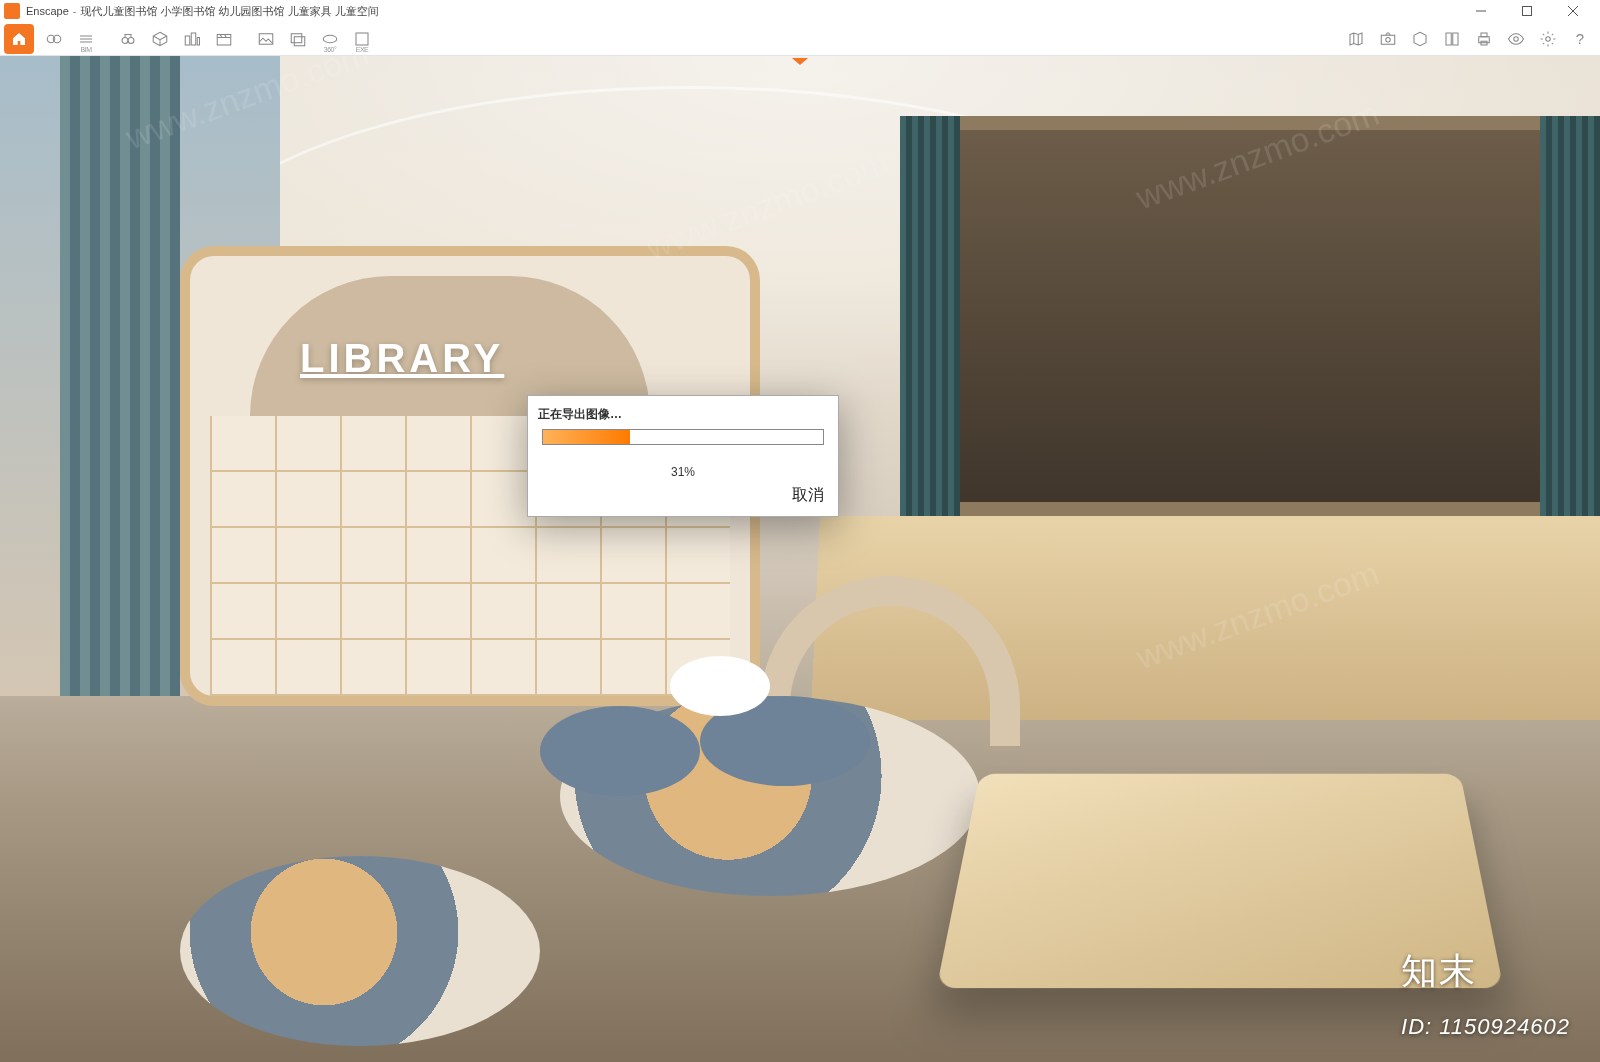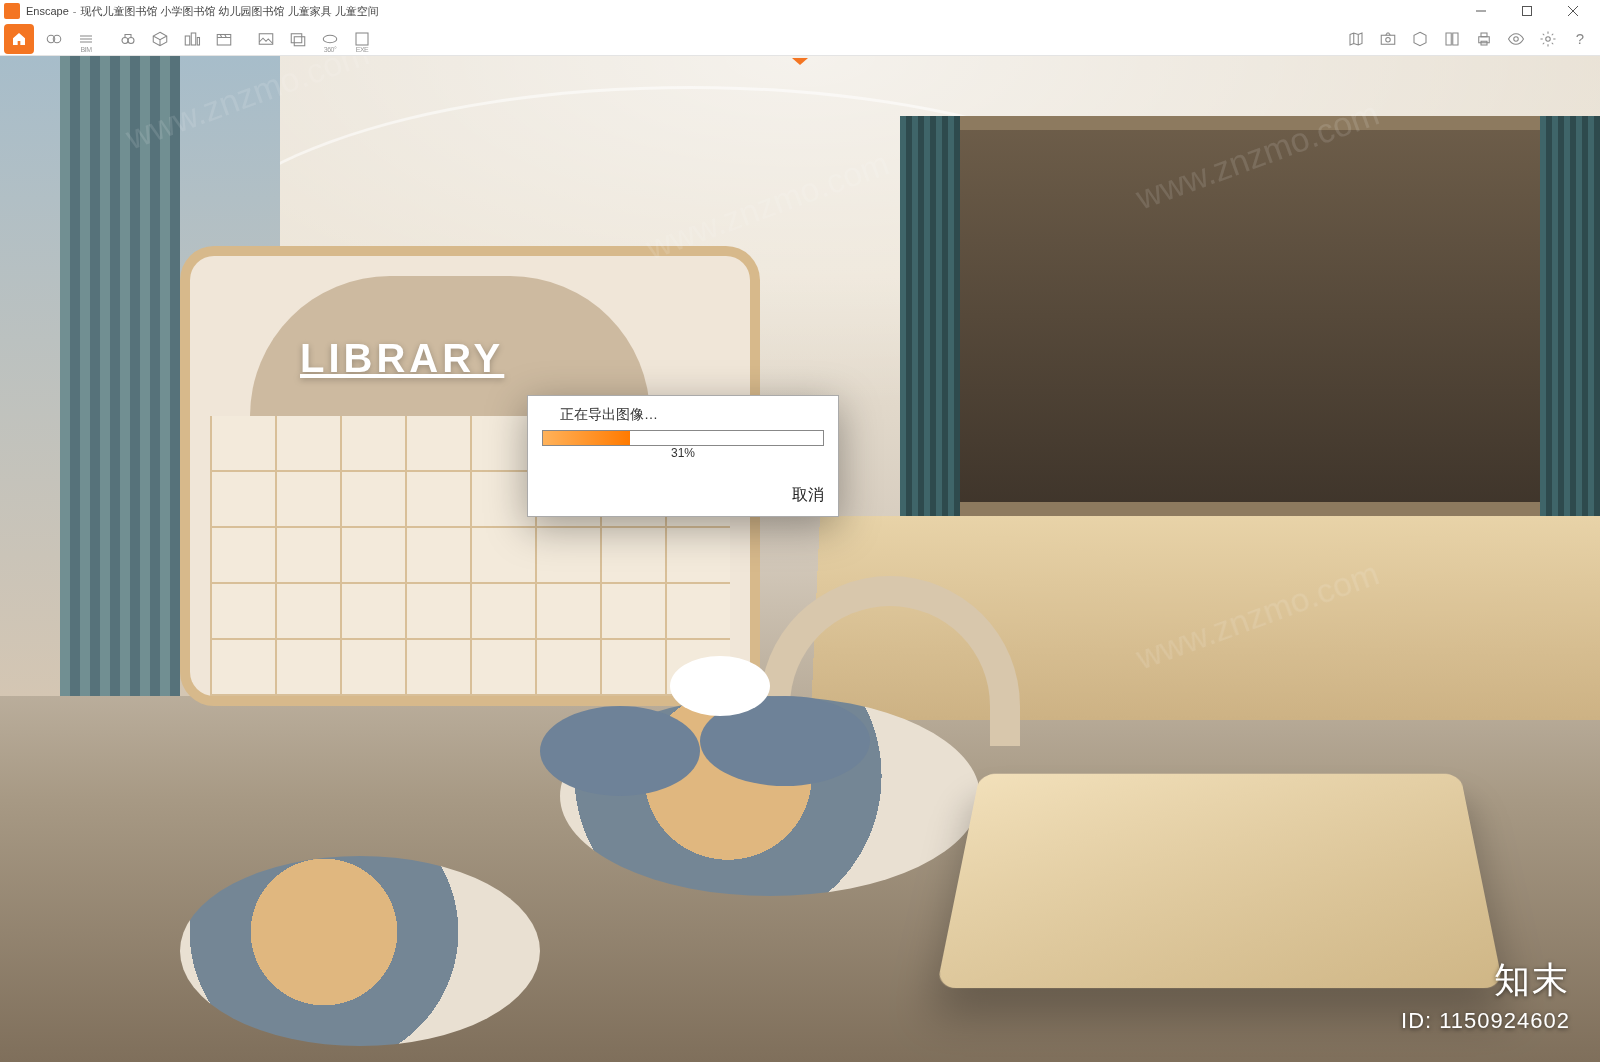--- a/index.html
+++ b/index.html
@@ -69,31 +69,31 @@
     background:linear-gradient(160deg,#f2e0ba,#cfb686); border-radius:18px; transform:perspective(900px) rotateX(35deg); box-shadow:0 30px 40px rgba(0,0,0,.25); }
   
   .ceilline { position:absolute; left:180px; top:30px; width:1020px; height:220px; border:3px solid rgba(255,255,255,.9); border-bottom:none; border-radius:600px 600px 0 0 / 220px 220px 0 0; opacity:.6; }
 
   
   .handle { position:absolute; left:50%; top:56px; transform:translateX(-50%); width:40px; height:14px; display:flex; align-items:flex-start; justify-content:center; }
   .handle svg { width:20px; height:12px; fill:#f47522; }
 
   
   .dialog { position:absolute; left:527px; top:395px; width:312px; height:122px; background:#fff; border:1px solid #aaa; box-shadow:0 10px 40px rgba(0,0,0,.35); font-size:12px; color:#333; }
-  .dlg-title { padding:10px 32px 6px; font-weight:400; font-size:14px; }
+  .dlg-title { padding:10px 10px 6px; font-weight:700; font-size:12px; }
   .progwrap { margin:0 14px; height:16px; border:1px solid #888; background:#fff; }
   .progbar { height:100%; background:linear-gradient(90deg,#ffb25a,#ff7a00); }
-  .dlg-pct { text-align:center; margin-top:0; font-size:12px; }
+  .dlg-pct { text-align:center; margin-top:20px; font-size:12px; }
   .dlg-btnrow { position:absolute; right:14px; bottom:10px; }
   .dlg-btn { font-size:16px; color:#222; background:none; border:none; cursor:pointer; }
 
   
-  .wm { position:absolute; right:30px; bottom:28px; text-align:right; color:#fff; text-shadow:0 1px 4px rgba(0,0,0,.6); }
+  .wm { position:absolute; right:30px; bottom:22px; color:#fff; text-shadow:0 1px 4px rgba(0,0,0,.6); }
   .wm .brand { font-size:36px; font-weight:400; letter-spacing:2px; }
-  .wm .idline { font-size:22px; letter-spacing:1px; margin-top:3px; }
+  .wm .idline { font-size:22px; letter-spacing:1px; margin-top:18px;font-style:italic; }
   .wm-diag { position:absolute; color:rgba(255,255,255,.12); font-size:34px; font-weight:500; transform:rotate(-20deg); white-space:nowrap; pointer-events:none; }
 </style>
 </head>
 <body>
 
 <div class="titlebar">
   <span class="logo"></span>
   <span>Enscape</span>
   <span class="sep">-</span>
   <span>现代儿童图书馆 小学图书馆 幼儿园图书馆 儿童家具 儿童空间</span>

